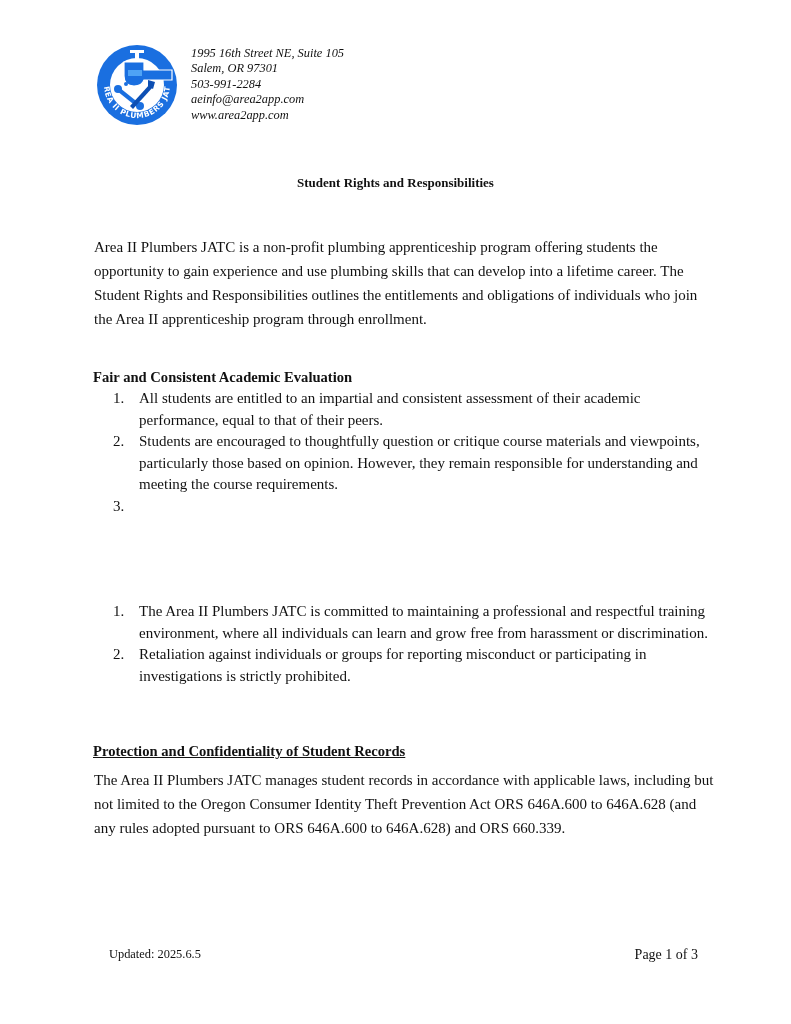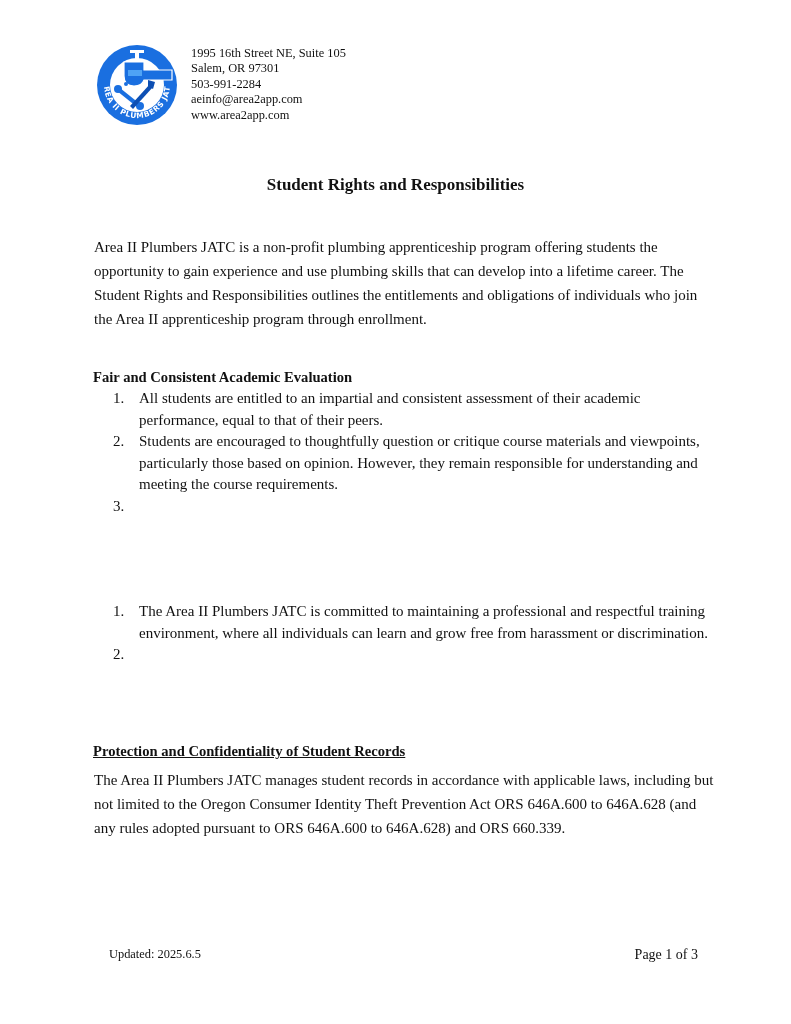--- a/index.html
+++ b/index.html
@@ -2,24 +2,24 @@
 <html><head>
   <meta charset="utf-8">
   <style>
     html, body { margin: 0; padding: 0; background: #ffffff; }
     body { width: 791px; height: 1024px; position: relative; overflow: hidden;
            font-family: "Liberation Serif", "DejaVu Serif", serif; color: #111111; }
     .page { position: absolute; left: 0; top: 0; width: 791px; height: 1024px; }
 
     .logo { position: absolute; left: 96px; top: 44px; width: 82px; height: 82px; }
     .contact { position: absolute; left: 191px; top: 46px; font-size: 12.4px; line-height: 15.4px; }
-    .contact div { white-space: nowrap; }
+    .contact div { white-space: nowrap; font-style: italic; }
 
     .title { position: absolute; left: 0; width: 791px; top: 175px; text-align: center;
-             font-weight: bold; font-size: 17px; }
+             font-weight: bold; font-size: 13px; }
 
     .para { position: absolute; left: 94px; width: 620px; font-size: 15px; line-height: 24px; }
     .intro { top: 235px; }
 
     .heading { position: absolute; left: 93px; font-weight: bold; font-size: 14.6px; white-space: nowrap; }
     .h1 { top: 369px; }
     .h2 { top: 574px; }
     .h3 { top: 743px; text-decoration: underline; }
 
     .list { position: absolute; left: 93px; width: 620px; font-size: 15px; line-height: 21.6px; margin: 0; padding: 0; }
@@ -91,20 +91,21 @@
     </div>
   </div>
 
   <div class="list l2">
     <div class="item">
       <span class="num">1.</span>
       <span>The Area II Plumbers JATC is committed to maintaining a professional and respectful training environment, where all individuals can learn and grow free from harassment or discrimination.</span>
     </div>
     <div class="item">
       <span class="num">2.</span>
+      <span>Retaliation against individuals or groups for reporting misconduct or participating in investigations is strictly prohibited.</span>
     </div>
   </div>
 
   <div class="heading h3">Protection and Confidentiality of Student Records</div>
   <div class="para records">The Area II Plumbers JATC manages student records in accordance with applicable laws, including but not limited to the Oregon Consumer Identity Theft Prevention Act ORS 646A.600 to 646A.628 (and any rules adopted pursuant to ORS 646A.600 to 646A.628) and ORS 660.339.</div>
 
   <div class="footer-left">Updated: 2025.6.5</div>
   <div class="footer-right">Page 1 of 3</div>
 </div>
 

